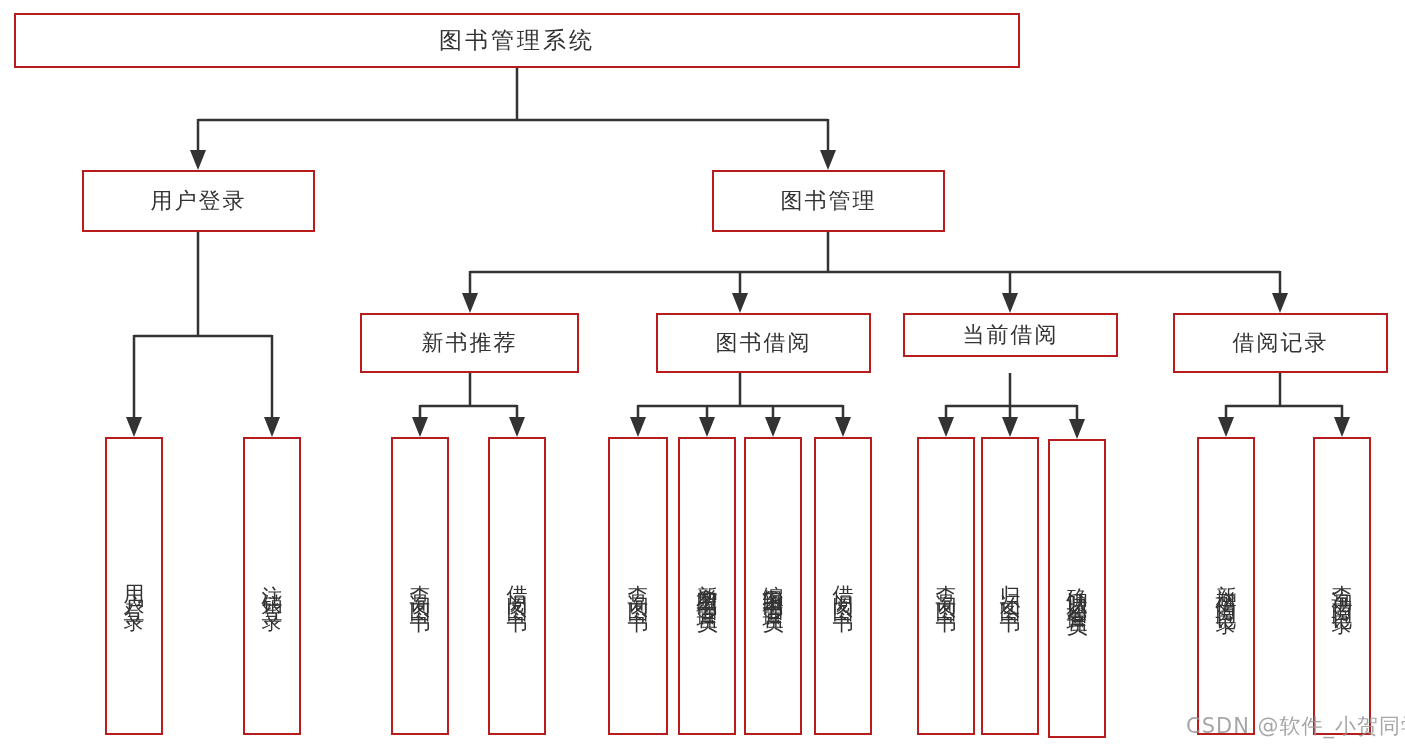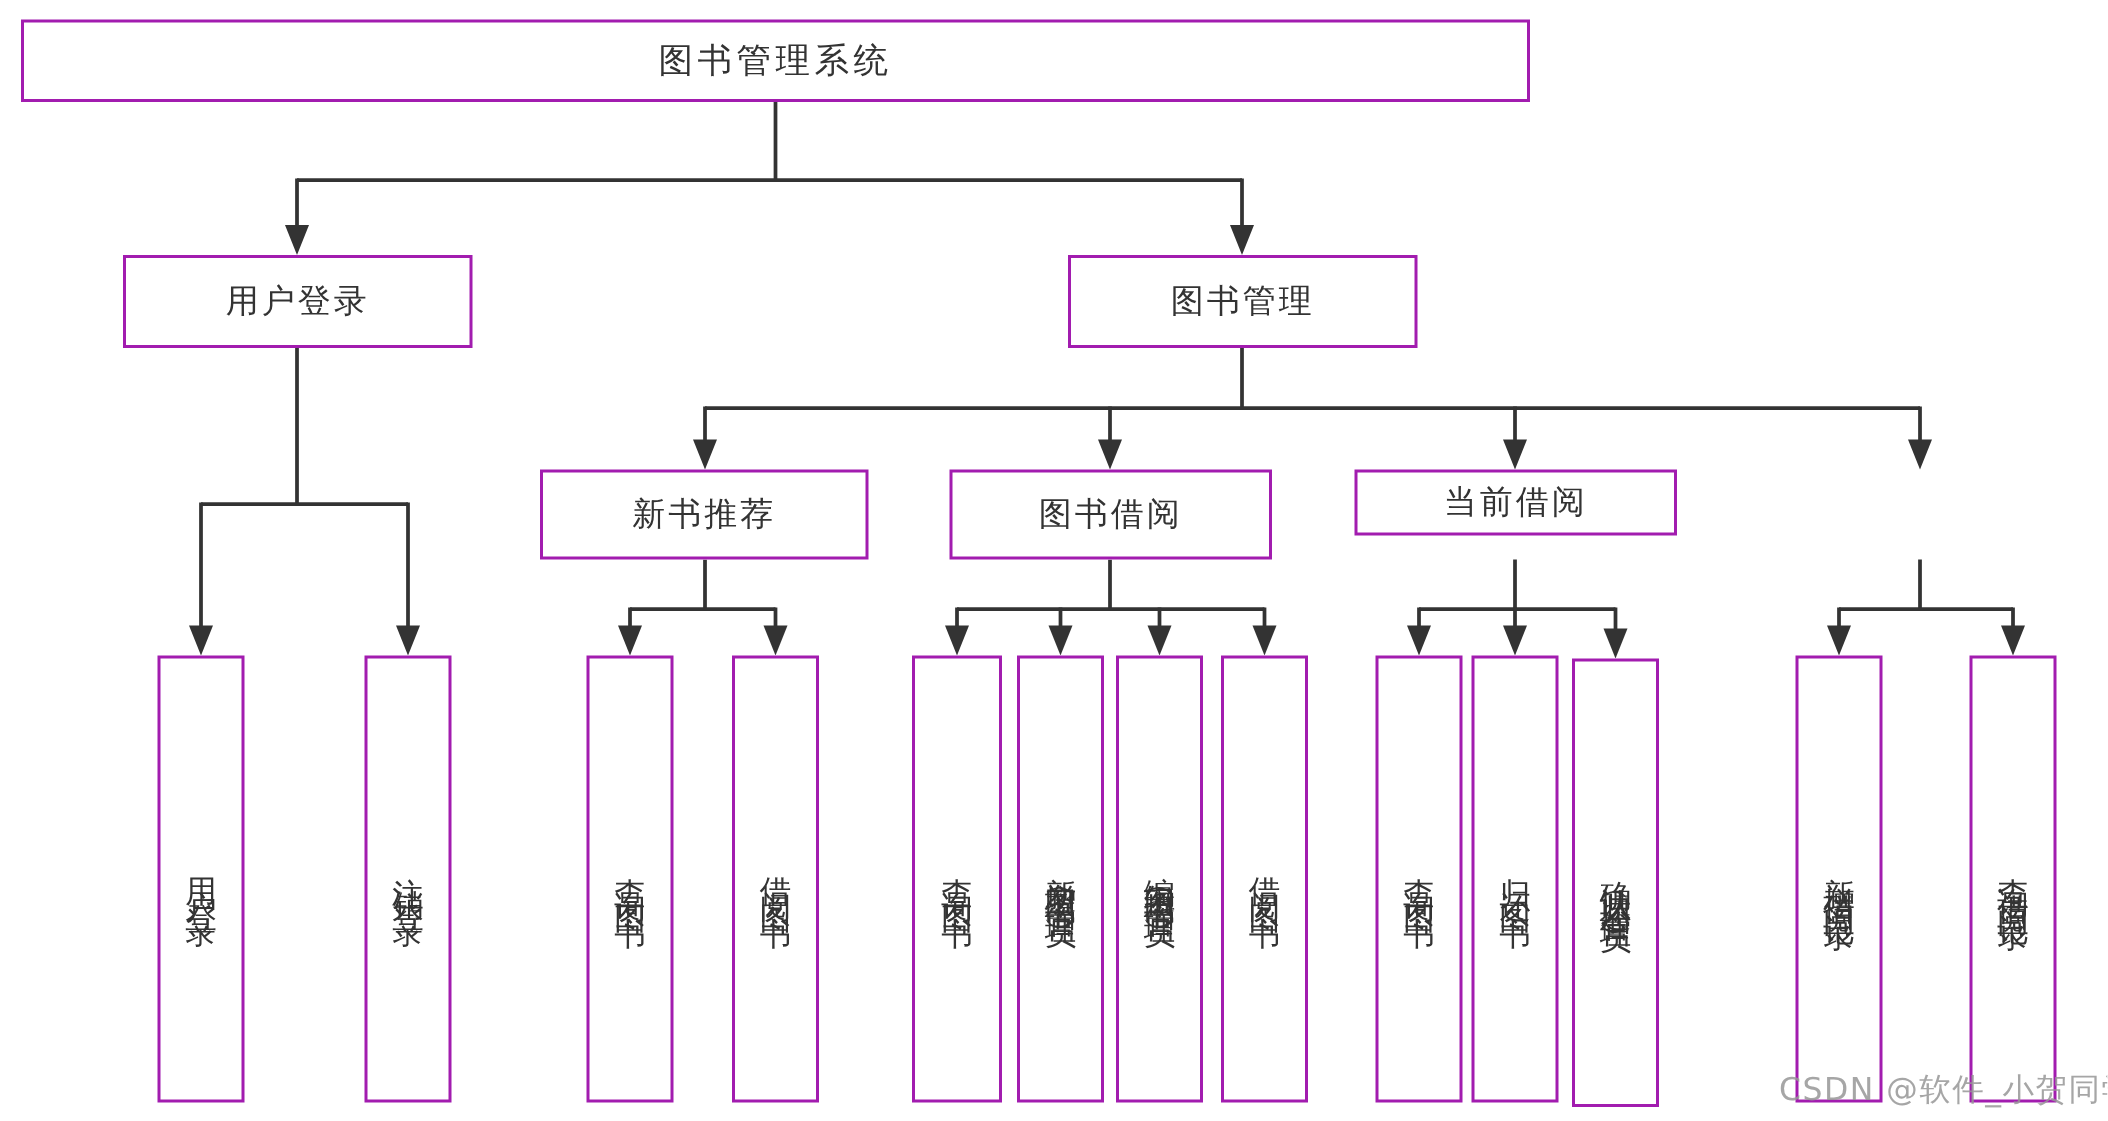--- a/index.html
+++ b/index.html
@@ -14,21 +14,21 @@
   }
   #wires {
     position: absolute;
     left: 0; top: 0;
     width: 1405px; height: 747px;
   }
   .node {
     position: absolute;
     box-sizing: border-box;
     background: #ffffff;
-    border: 2px solid #a21caf;
+    border: 2px solid #b91c1c;
     display: flex;
     align-items: center;
     justify-content: center;
     z-index: 2;
   }
   .node.h span {
     font-size: 22px;
     letter-spacing: 2px;
     white-space: nowrap;
   }
@@ -133,26 +133,29 @@
   <div class="node h" style="left:82px; top:170px; width:233px; height:62px">
     <span>用户登录</span>
   </div>
   <div class="node h" style="left:712px; top:170px; width:233px; height:62px">
     <span>图书管理</span>
   </div>
 
   <div class="node h" style="left:360px; top:313px; width:219px; height:60px">
     <span>新书推荐</span>
   </div>
-  <div class="node h" style="left:633px; top:313px; width:215px; height:60px">
+  <div class="node h" style="left:656px; top:313px; width:215px; height:60px">
     <span>图书借阅</span>
   </div>
   <div class="node h" style="left:903px; top:313px; width:215px; height:44px">
     <span>当前借阅</span>
   </div>
+  <div class="node h" style="left:1173px; top:313px; width:215px; height:60px">
+    <span>借阅记录</span>
+  </div>
 
   <div class="node v" style="left:105px; top:437px; width:58px; height:298px">
     <span class="ls4">用户登录</span>
   </div>
   <div class="node v" style="left:243px; top:437px; width:58px; height:298px">
     <span class="ls4">注销登录</span>
   </div>
 
   <div class="node v" style="left:391px; top:437px; width:58px; height:298px">
     <span class="ls4">查询图书</span>

